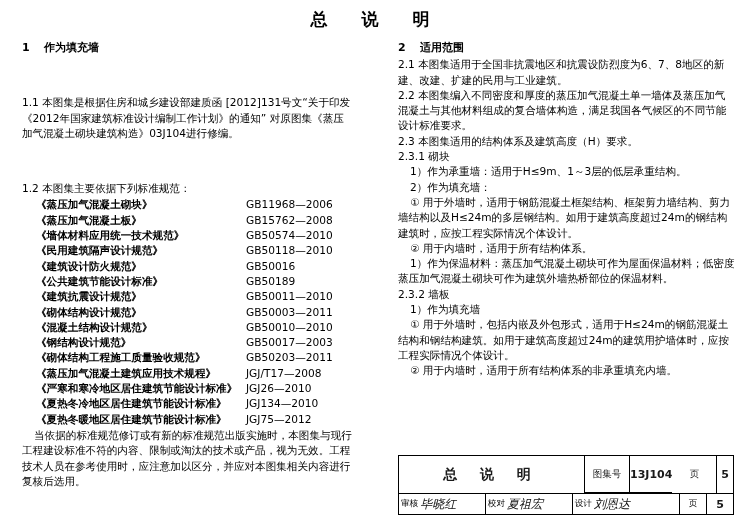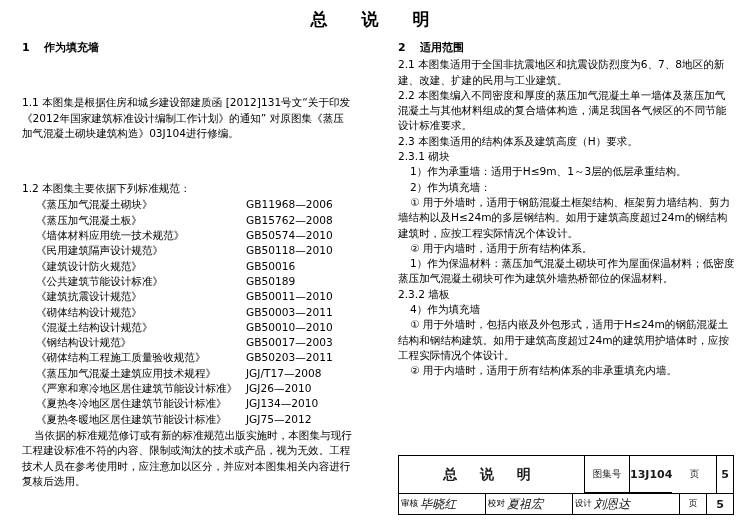--- a/index.html
+++ b/index.html
@@ -39,21 +39,21 @@
   .para.ind2{text-indent:12px;}
   .blk{margin-bottom:0px;margin-top:40px;}
 
   
   .std-list{margin-top:1px;}
   .std-row{
     display:flex;justify-content:space-between;
     line-height:15.3px;
     padding-left:14px;
   }
-  .std-row .name{white-space:nowrap;}
+  .std-row .name{white-space:nowrap;font-weight:bold;}
   .std-row .code{
     font-family:"DejaVu Sans","Liberation Sans",sans-serif;
     white-space:nowrap;
     min-width:108px;text-align:left;
     padding-left:6px;
   }
   .std-row .code.idt{padding-left:4px;}
 
   
   .titleblock{
@@ -204,21 +204,21 @@
     <p class="para">2.1 本图集适用于全国非抗震地区和抗震设防烈度为6、7、8地区的新建、改建、扩建的民用与工业建筑。</p>
     <p class="para">2.2 本图集编入不同密度和厚度的蒸压加气混凝土单一墙体及蒸压加气混凝土与其他材料组成的复合墙体构造，满足我国各气候区的不同节能设计标准要求。</p>
     <p class="para">2.3 本图集适用的结构体系及建筑高度（H）要求。</p>
     <p class="para">2.3.1 砌块</p>
     <p class="para ind2">1）作为承重墙：适用于H≤9m、1～3层的低层承重结构。</p>
     <p class="para ind2">2）作为填充墙：</p>
     <p class="para ind2">① 用于外墙时，适用于钢筋混凝土框架结构、框架剪力墙结构、剪力墙结构以及H≤24m的多层钢结构。如用于建筑高度超过24m的钢结构建筑时，应按工程实际情况个体设计。</p>
     <p class="para ind2">② 用于内墙时，适用于所有结构体系。</p>
     <p class="para ind2">1）作为保温材料：蒸压加气混凝土砌块可作为屋面保温材料；低密度蒸压加气混凝土砌块可作为建筑外墙热桥部位的保温材料。</p>
     <p class="para">2.3.2 墙板</p>
-    <p class="para ind2">4）作为填充墙</p>
+    <p class="para ind2">1）作为填充墙</p>
     <p class="para ind2">① 用于外墙时，包括内嵌及外包形式，适用于H≤24m的钢筋混凝土结构和钢结构建筑。如用于建筑高度超过24m的建筑用护墙体时，应按工程实际情况个体设计。</p>
     <p class="para ind2">② 用于内墙时，适用于所有结构体系的非承重填充内墙。</p>
 
   </div>
 
   <div class="titleblock">
     <div class="tb-top">
       <div class="tb-name">总 说 明</div>
       <div class="tb-right">
         <div class="tb-cellrow b">

